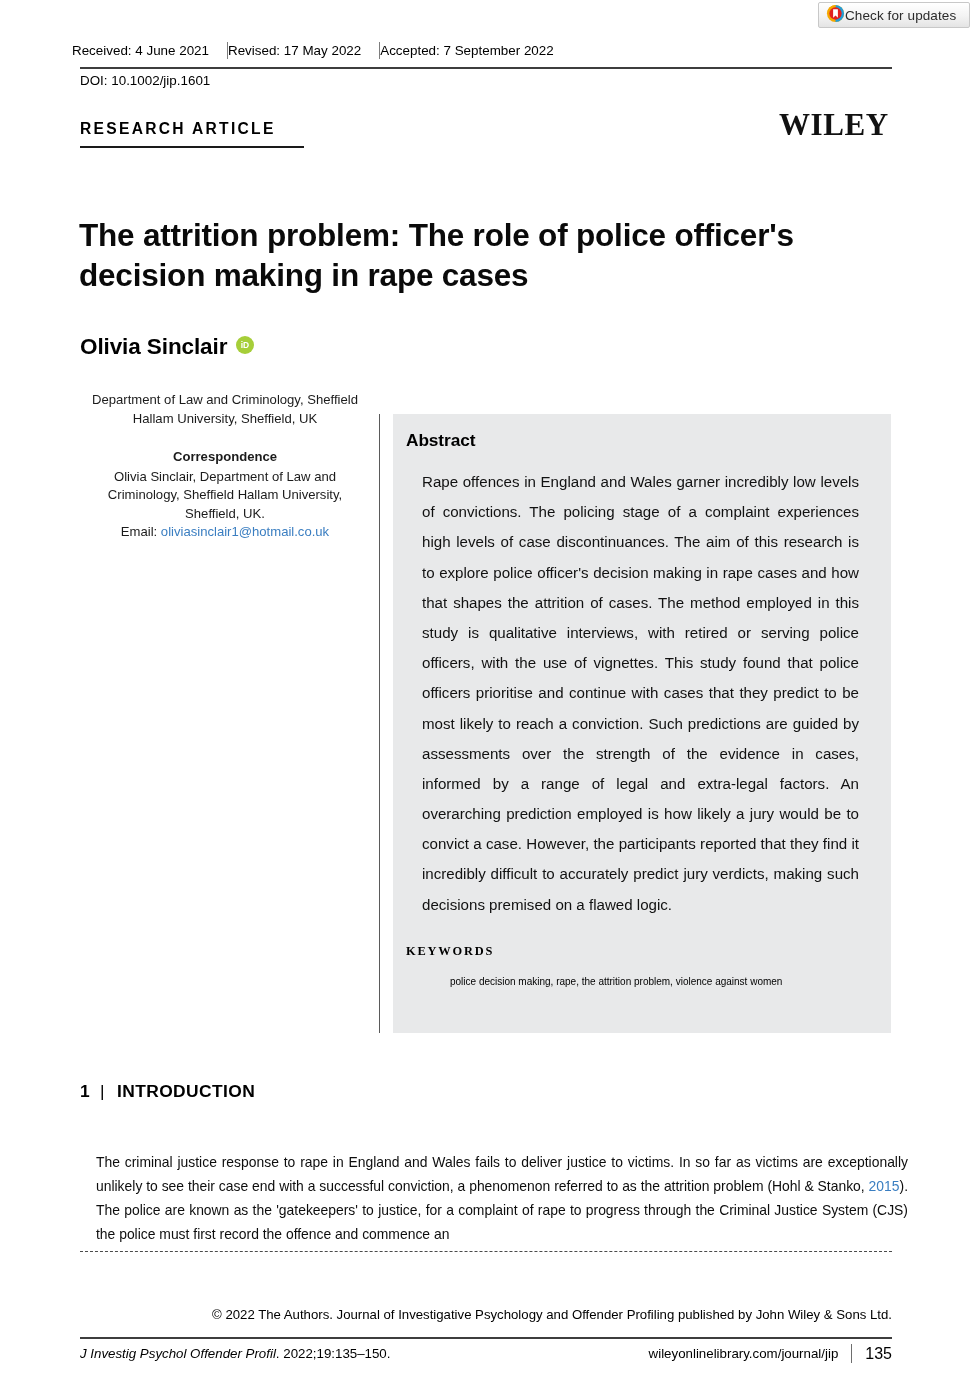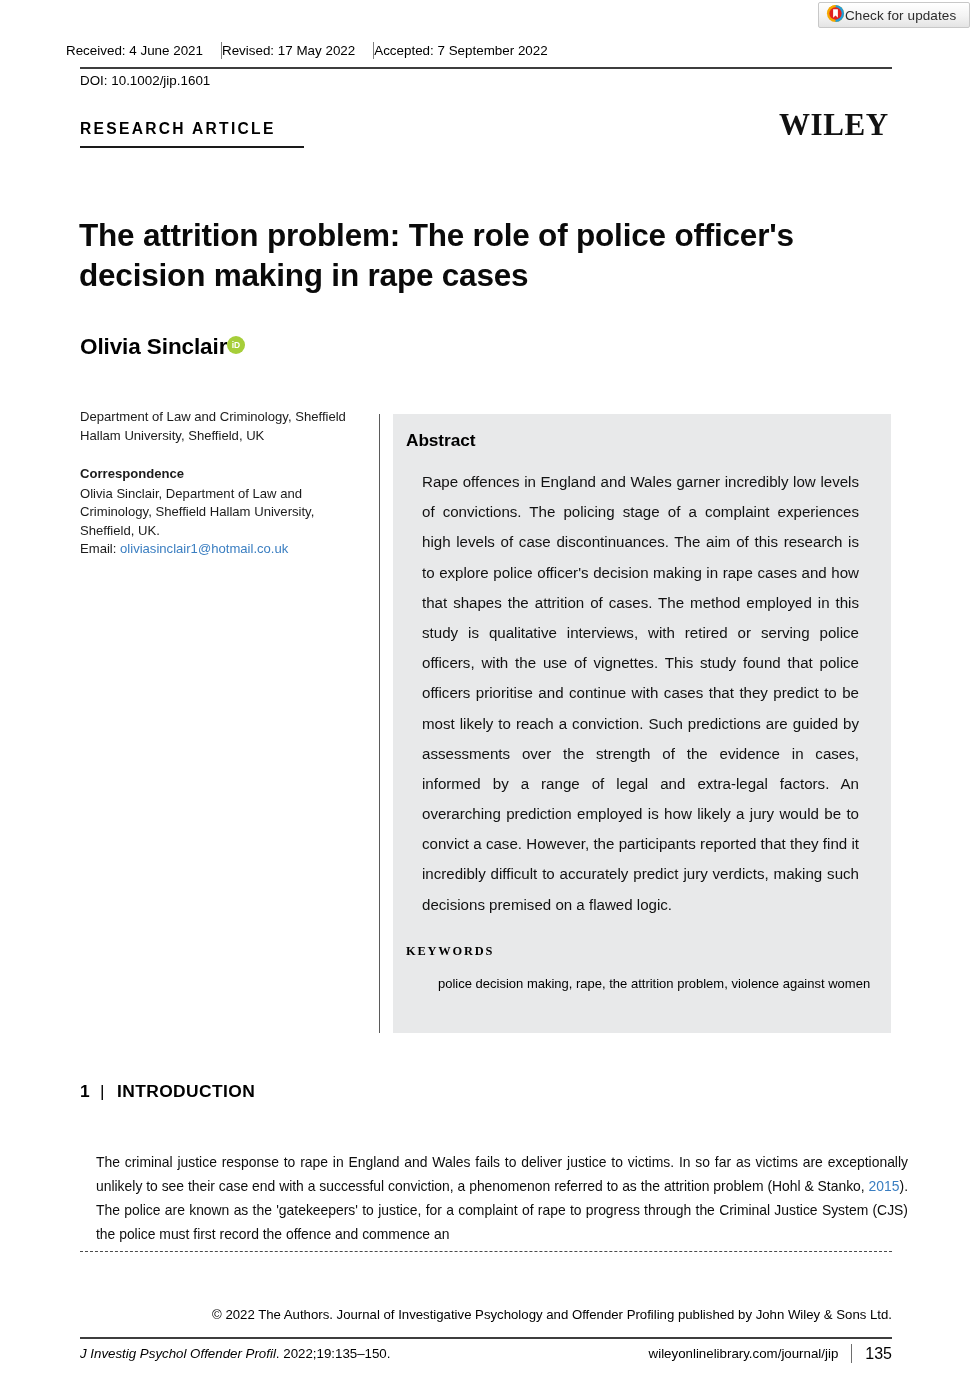--- a/index.html
+++ b/index.html
@@ -40,21 +40,21 @@
     color: #2b2b2b;
     letter-spacing: 0.1px;
     white-space: nowrap;
   }
   .cm-icon { flex: 0 0 auto; display:block; }
 
   
   .dates {
     position: absolute;
     top: 42px;
-    left: 66px;
+    left: 72px;
     width: 812px;
     display: flex;
     align-items: center;
     font-size: 13.4px;
     color: #000;
     white-space: nowrap;
   }
   .date-cell { padding-right: 18px; }
   .date-sep {
     width: 1px;
@@ -119,37 +119,39 @@
     color: #0a0a0a;
   }
 
   
   .author-row {
     position: absolute;
     top: 334px;
     left: 80px;
     display: flex;
     align-items: center;
+    gap: 9px;
   }
   .author-name {
     font-size: 22.5px;
     font-weight: 700;
     letter-spacing: -0.1px;
   }
   .orcid { display:block; }
 
   
   .meta {
     position: absolute;
-    top: 408px;
+    top: 391px;
     left: 80px;
     width: 290px;
     font-size: 13.1px;
     line-height: 1.42;
     color: #1b1b1b;
+    text-align: center;
   }
   .meta .affil { margin: 0 0 20px 0; }
   .meta .corr-head { font-weight: 700; margin: 0 0 1px 0; }
   .meta p { margin: 0; }
   .link { color: #3a7ec1; text-decoration: none; }
 
   .meta-rule {
     position: absolute;
     top: 414px;
     left: 379px;
@@ -183,23 +185,23 @@
     color: #111;
   }
   .kw-head {
     font-size: 12.4px;
     font-weight: 700;
     letter-spacing: 1.8px;
     margin: 24px 0 15px 0;
     font-family: Liberation Serif, serif;
   }
   .kw-body {
-    font-size: 13px;
+    font-size: 10px;
     line-height: 1.5;
-    margin: 0;
+    margin: 12px;
     padding-left: 32px;
   }
 
   
   .sec-head {
     position: absolute;
     top: 1081px;
     left: 80px;
     font-size: 17.4px;
     font-weight: 700;

